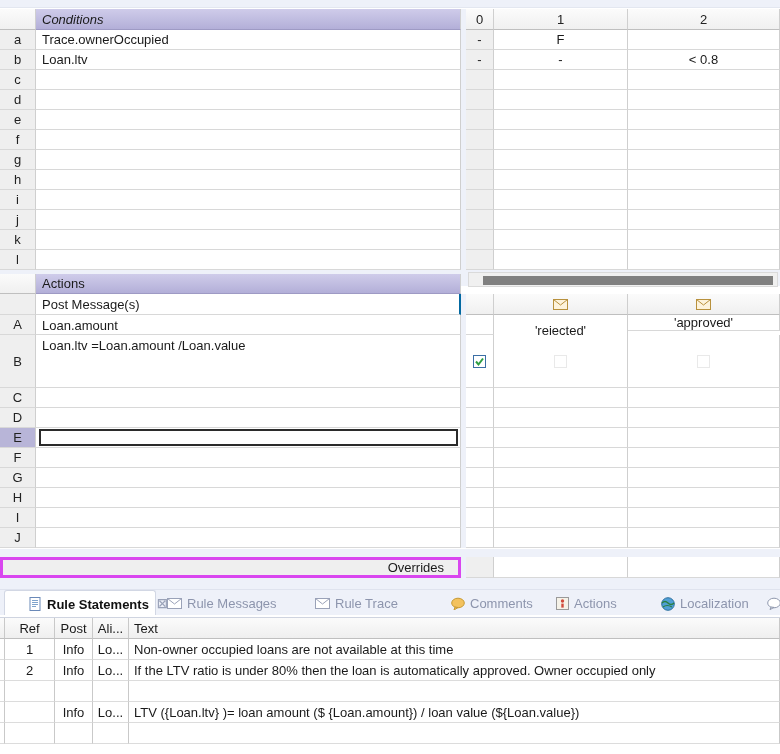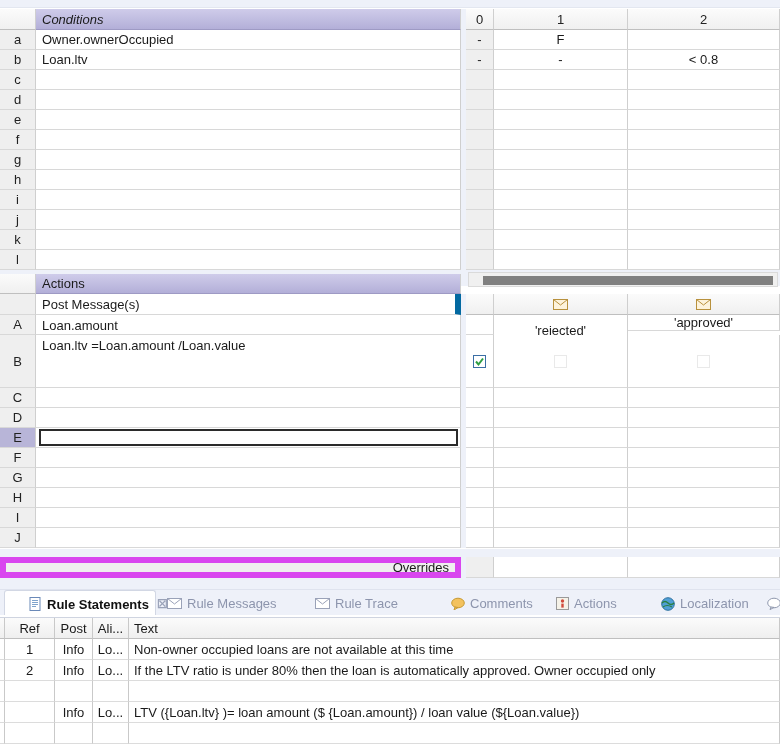--- a/index.html
+++ b/index.html
@@ -54,21 +54,21 @@
     background: linear-gradient(to bottom, #cfccea 0%, #b3afd8 100%);
     border-right: 1px solid #cfcfcf;
     border-bottom: 1px solid #9e9ac4;
     display: flex; align-items: center;
     padding-left: 6px;
     color: #1a1a1a;
   }
   .band-sub {
     position: absolute;
     background: #ffffff;
-    border-right: 6px solid #0369a1;
+    border-right: 2px solid #0369a1;
     border-bottom: 1px solid #d8d8d8;
     display: flex; align-items: center;
     padding-left: 6px;
   }
 
   
   .editbox {
     position: absolute;
     background: #ffffff;
     border: 2px solid #2b2b2b;
@@ -83,23 +83,23 @@
   .hscroll .thumb {
     position: absolute;
     background: #808080;
     top: 3px; height: 9px;
   }
 
   
   .footer-strip {
     position: absolute;
     background: #efefef;
-    border: 6px solid #d946ef;
+    border: 3px solid #d946ef;
     display: flex; align-items: center; justify-content: flex-end;
-    padding-right: 6px;
+    padding-right: 14px;
   }
 
   
   .sep-band {
     position: absolute;
     background: #eef1f9;
   }
 
   
   .tabbar {
@@ -161,21 +161,21 @@
 <div class="top-sliver"></div>
 
 <div id="dt">
     <div class="cell colhdr" style="left: 0px; top: 9px; width: 36px; height: 21px;"></div>
     <div class="band-title" style="left: 36px; top: 9px; width: 425px; height: 21px; font-style: italic;">Conditions</div>
     <div class="sep-band" style="left: 461px; top: 9px; width: 5px; height: 21px;"></div>
     <div class="cell colhdr" style="left: 466px; top: 9px; width: 28px; height: 21px;">0</div>
     <div class="cell colhdr" style="left: 494px; top: 9px; width: 134px; height: 21px;">1</div>
     <div class="cell colhdr" style="left: 628px; top: 9px; width: 152px; height: 21px;">2</div>
     <div class="cell rowhdr" style="left: 0px; top: 30px; width: 36px; height: 20px;">a</div>
-    <div class="cell pad" style="left: 36px; top: 30px; width: 425px; height: 20px;">Owner.ownerOccupied</div>
+    <div class="cell pad" style="left: 36px; top: 30px; width: 425px; height: 20px;">Trace.ownerOccupied</div>
     <div class="sep-band" style="left: 461px; top: 30px; width: 5px; height: 20px;"></div>
     <div class="cell center rowhdr" style="left: 466px; top: 30px; width: 28px; height: 20px;">-</div>
     <div class="cell center" style="left: 494px; top: 30px; width: 134px; height: 20px;">F</div>
     <div class="cell center" style="left: 628px; top: 30px; width: 152px; height: 20px;"></div>
     <div class="cell rowhdr" style="left: 0px; top: 50px; width: 36px; height: 20px;">b</div>
     <div class="cell pad" style="left: 36px; top: 50px; width: 425px; height: 20px;">Loan.ltv</div>
     <div class="sep-band" style="left: 461px; top: 50px; width: 5px; height: 20px;"></div>
     <div class="cell center rowhdr" style="left: 466px; top: 50px; width: 28px; height: 20px;">-</div>
     <div class="cell center" style="left: 494px; top: 50px; width: 134px; height: 20px;">-</div>
     <div class="cell center" style="left: 628px; top: 50px; width: 152px; height: 20px;">&lt; 0.8</div>

